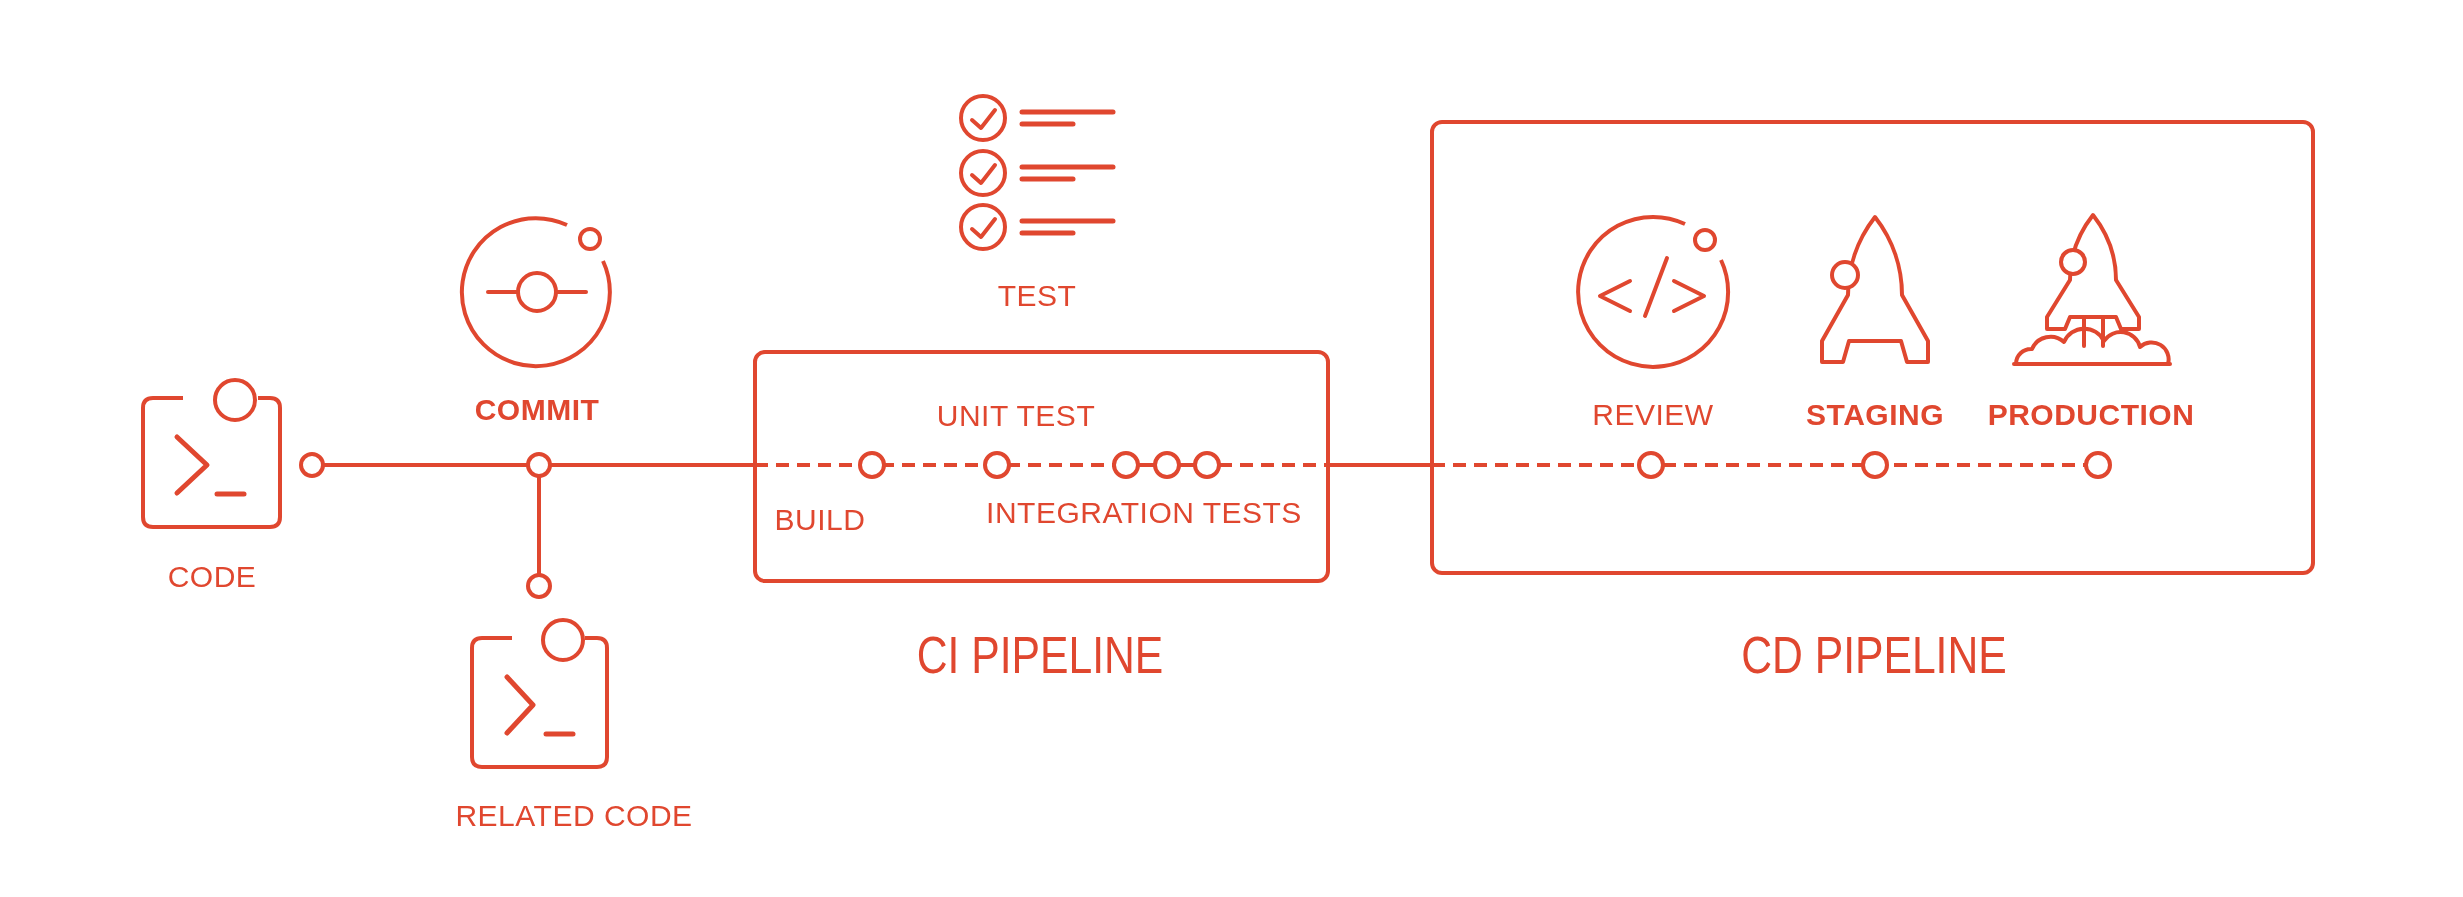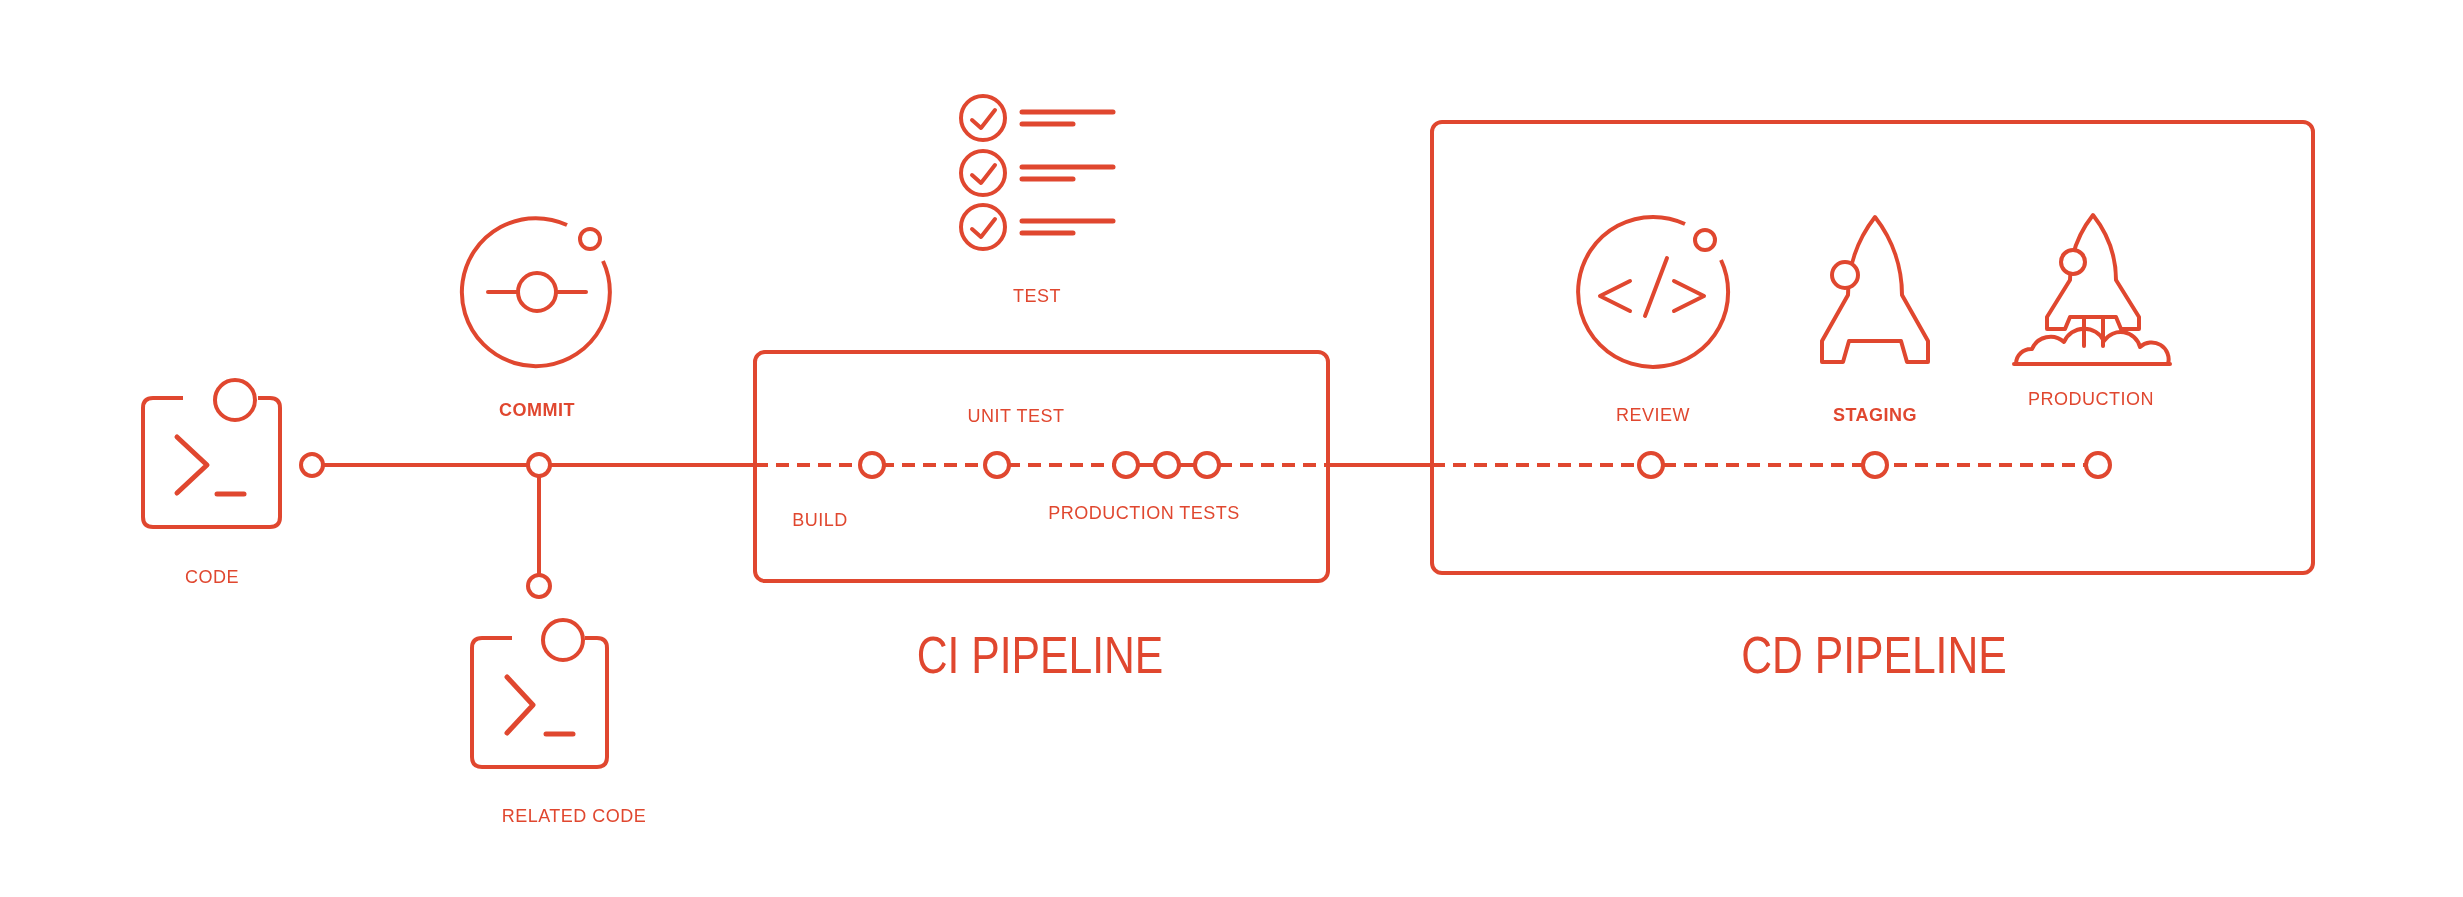--- a/index.html
+++ b/index.html
@@ -15,21 +15,21 @@
   .s  {stroke:var(--accent);fill:none;stroke-width:4;}
   .s5 {stroke:var(--accent);fill:none;stroke-width:5;}
   .sw {stroke:var(--accent);fill:#fff;stroke-width:4;}
   .dash{stroke:var(--accent);fill:none;stroke-width:4;stroke-dasharray:13 8;}
   .rnd{stroke-linecap:round;stroke-linejoin:round;}
   
   .lbl{
     position:absolute;
     transform:translate(-50%,-50%);
     color:var(--accent);
-    font-size:18px;
+    font-size:30px;
     letter-spacing:0.5px;
     white-space:nowrap;
     user-select:none;
   }
   .title{
     position:absolute;
     transform:translate(-50%,-50%) scaleX(0.82);
     color:var(--accent);
     font-size:52px;
     letter-spacing:0px;
@@ -141,22 +141,22 @@
     </g>
   </svg>
 
   <div class="lbl" style="left:212px;top:577px;">CODE</div>
   <div class="lbl" style="left:537px;top:410px;font-weight:bold;">COMMIT</div>
   <div class="lbl" style="left:542px;top:816px;margin-left:32px;">RELATED CODE</div>
   <div class="lbl" style="left:1037px;top:296px;">TEST</div>
 
   <div class="lbl" style="left:997px;top:416px;margin-left:19px;">UNIT TEST</div>
   <div class="lbl" style="left:820px;top:512px;margin-top:8px;">BUILD</div>
-  <div class="lbl" style="left:1144px;top:513px;">PRODUCTION TESTS</div>
+  <div class="lbl" style="left:1144px;top:513px;">INTEGRATION TESTS</div>
 
   <div class="lbl" style="left:1653px;top:415px;text-align:right;">REVIEW</div>
   <div class="lbl" style="left:1875px;top:415px;font-weight:bold;">STAGING</div>
-  <div class="lbl" style="left:2091px;top:399px;">PRODUCTION</div>
+  <div class="lbl" style="left:2091px;top:415px;font-weight:bold;">PRODUCTION</div>
 
   <div class="title" style="left:1040px;top:655px;">CI PIPELINE</div>
   <div class="title" style="left:1874px;top:655px;">CD PIPELINE</div>
 
 </div>
 
 </body></html>

